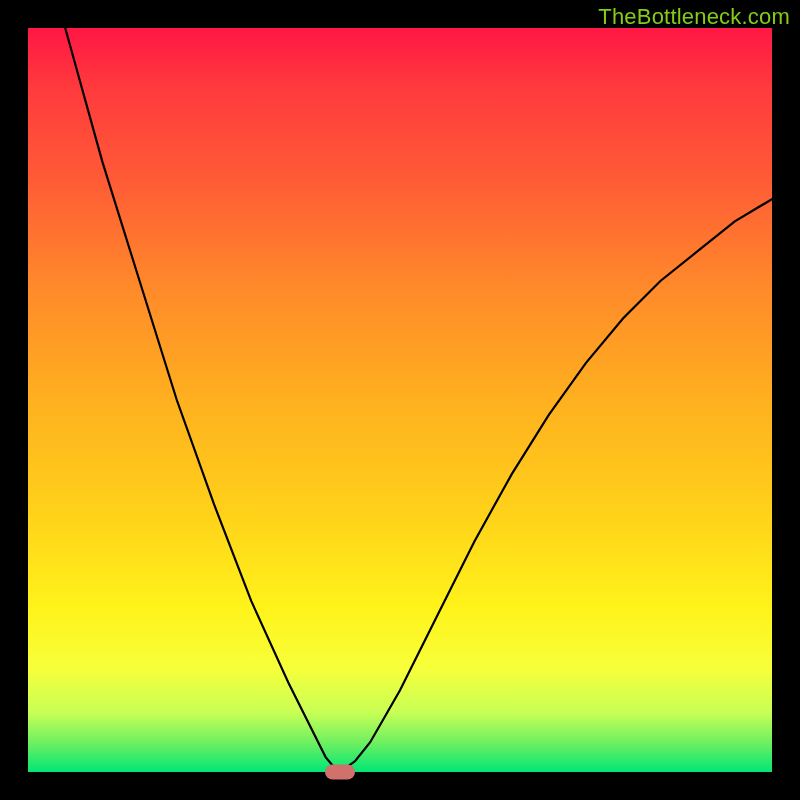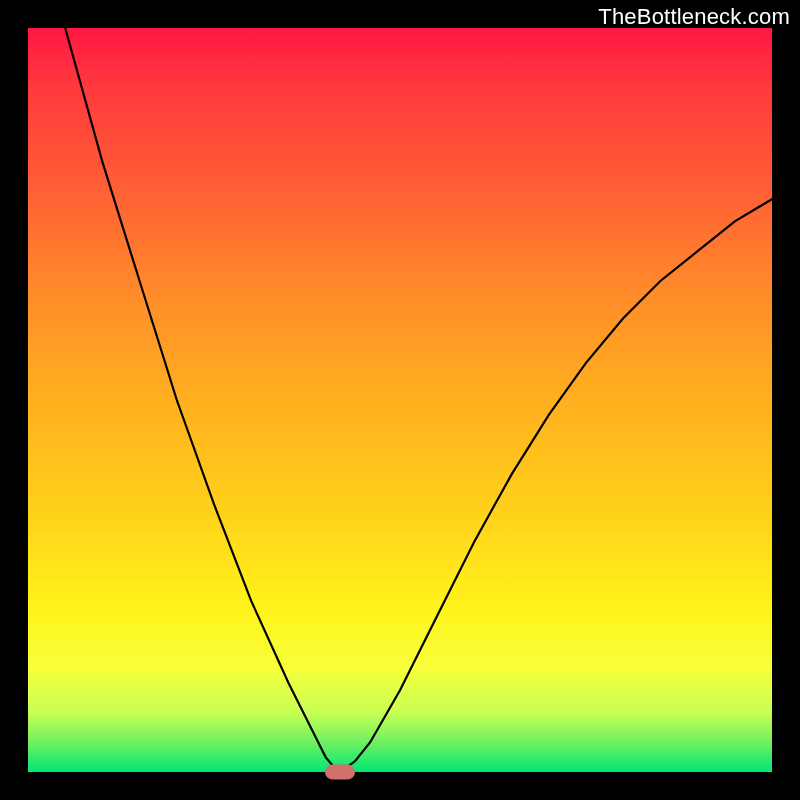--- a/index.html
+++ b/index.html
@@ -14,21 +14,21 @@
   .outer {
     position: relative;
     width: 800px;
     height: 800px;
     background: #000;
   }
   .watermark {
     position: absolute;
     top: 4px;
     right: 10px;
-    color: #ffffff;
+    color: #84cc16;
     font-size: 22px;
     font-weight: 500;
     letter-spacing: 0.2px;
     z-index: 5;
   }
   .plot-area {
     position: absolute;
     left: 28px;
     top: 28px;
     width: 744px;

